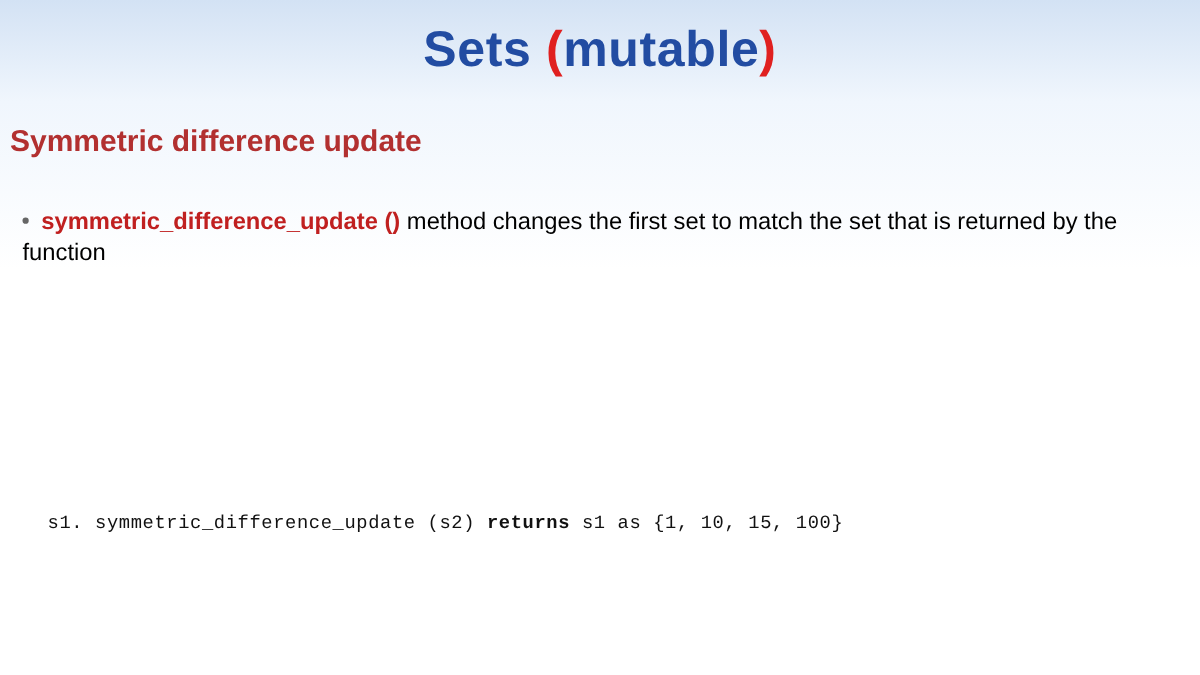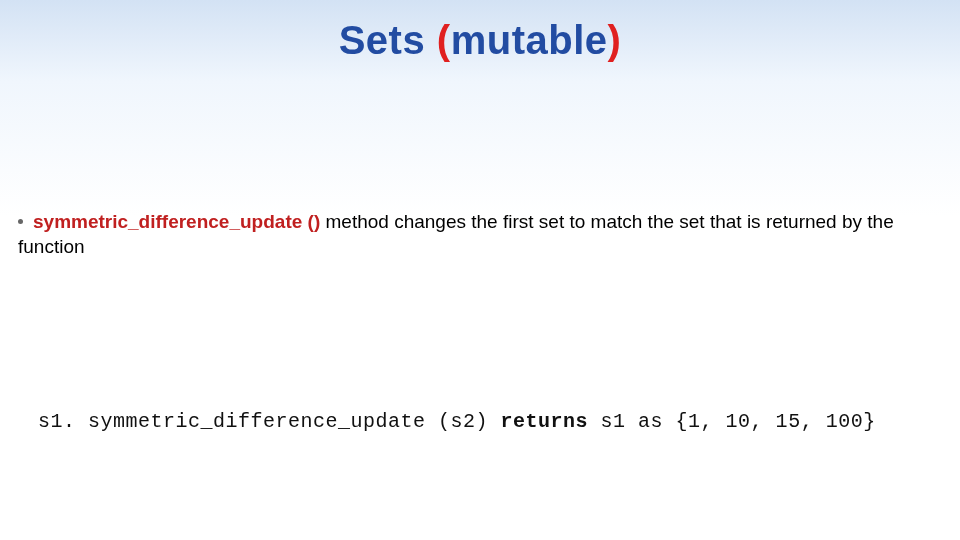--- a/index.html
+++ b/index.html
@@ -44,21 +44,20 @@
     color: #b23030;
     font-family: Verdana, Geneva, sans-serif;
   }
   .bullet-row {
     position: absolute;
     top: 166px;
     left: 18px;
     right: 24px;
     font-size: 19px;
     line-height: 1.3;
-    margin-top: 44px;
   }
   .bullet-dot {
     display: inline-block;
     width: 5px;
     height: 5px;
     background: #666;
     border-radius: 50%;
     vertical-align: middle;
     margin-right: 10px;
     margin-bottom: 3px;
@@ -78,38 +77,39 @@
     letter-spacing: 0.5px;
   }
   .code-lines > div {
     white-space: pre;
   }
   .result-line {
     position: absolute;
     top: 410px;
     left: 38px;
     font-family: 'Courier New', Courier, monospace;
-    font-size: 20px;
+    font-size: 15px;
     color: #111;
     letter-spacing: 0.5px;
     white-space: nowrap;
   }
   .result-line .kw {
     font-weight: bold;
   }
 </style>
 </head>
 <body>
 
 <div class="slide">
 
   <div class="title">
     <span>Sets </span><span class="paren">(</span><span>mutable</span><span class="paren">)</span>
   </div>
 
+  <div class="subtitle">Symmetric difference update</div>
 
   <div class="bullet-row">
     <span class="bullet-dot"></span><span class="method-name">symmetric_difference_update ()</span><span> method changes the first set to match the set that is returned by the function</span>
   </div>
 
   <div class="code-lines">
   </div>
 
   <div class="result-line">
     <span>s1. symmetric_difference_update (s2) </span><span class="kw">returns</span><span> s1 as {1, 10, 15, 100}</span>

